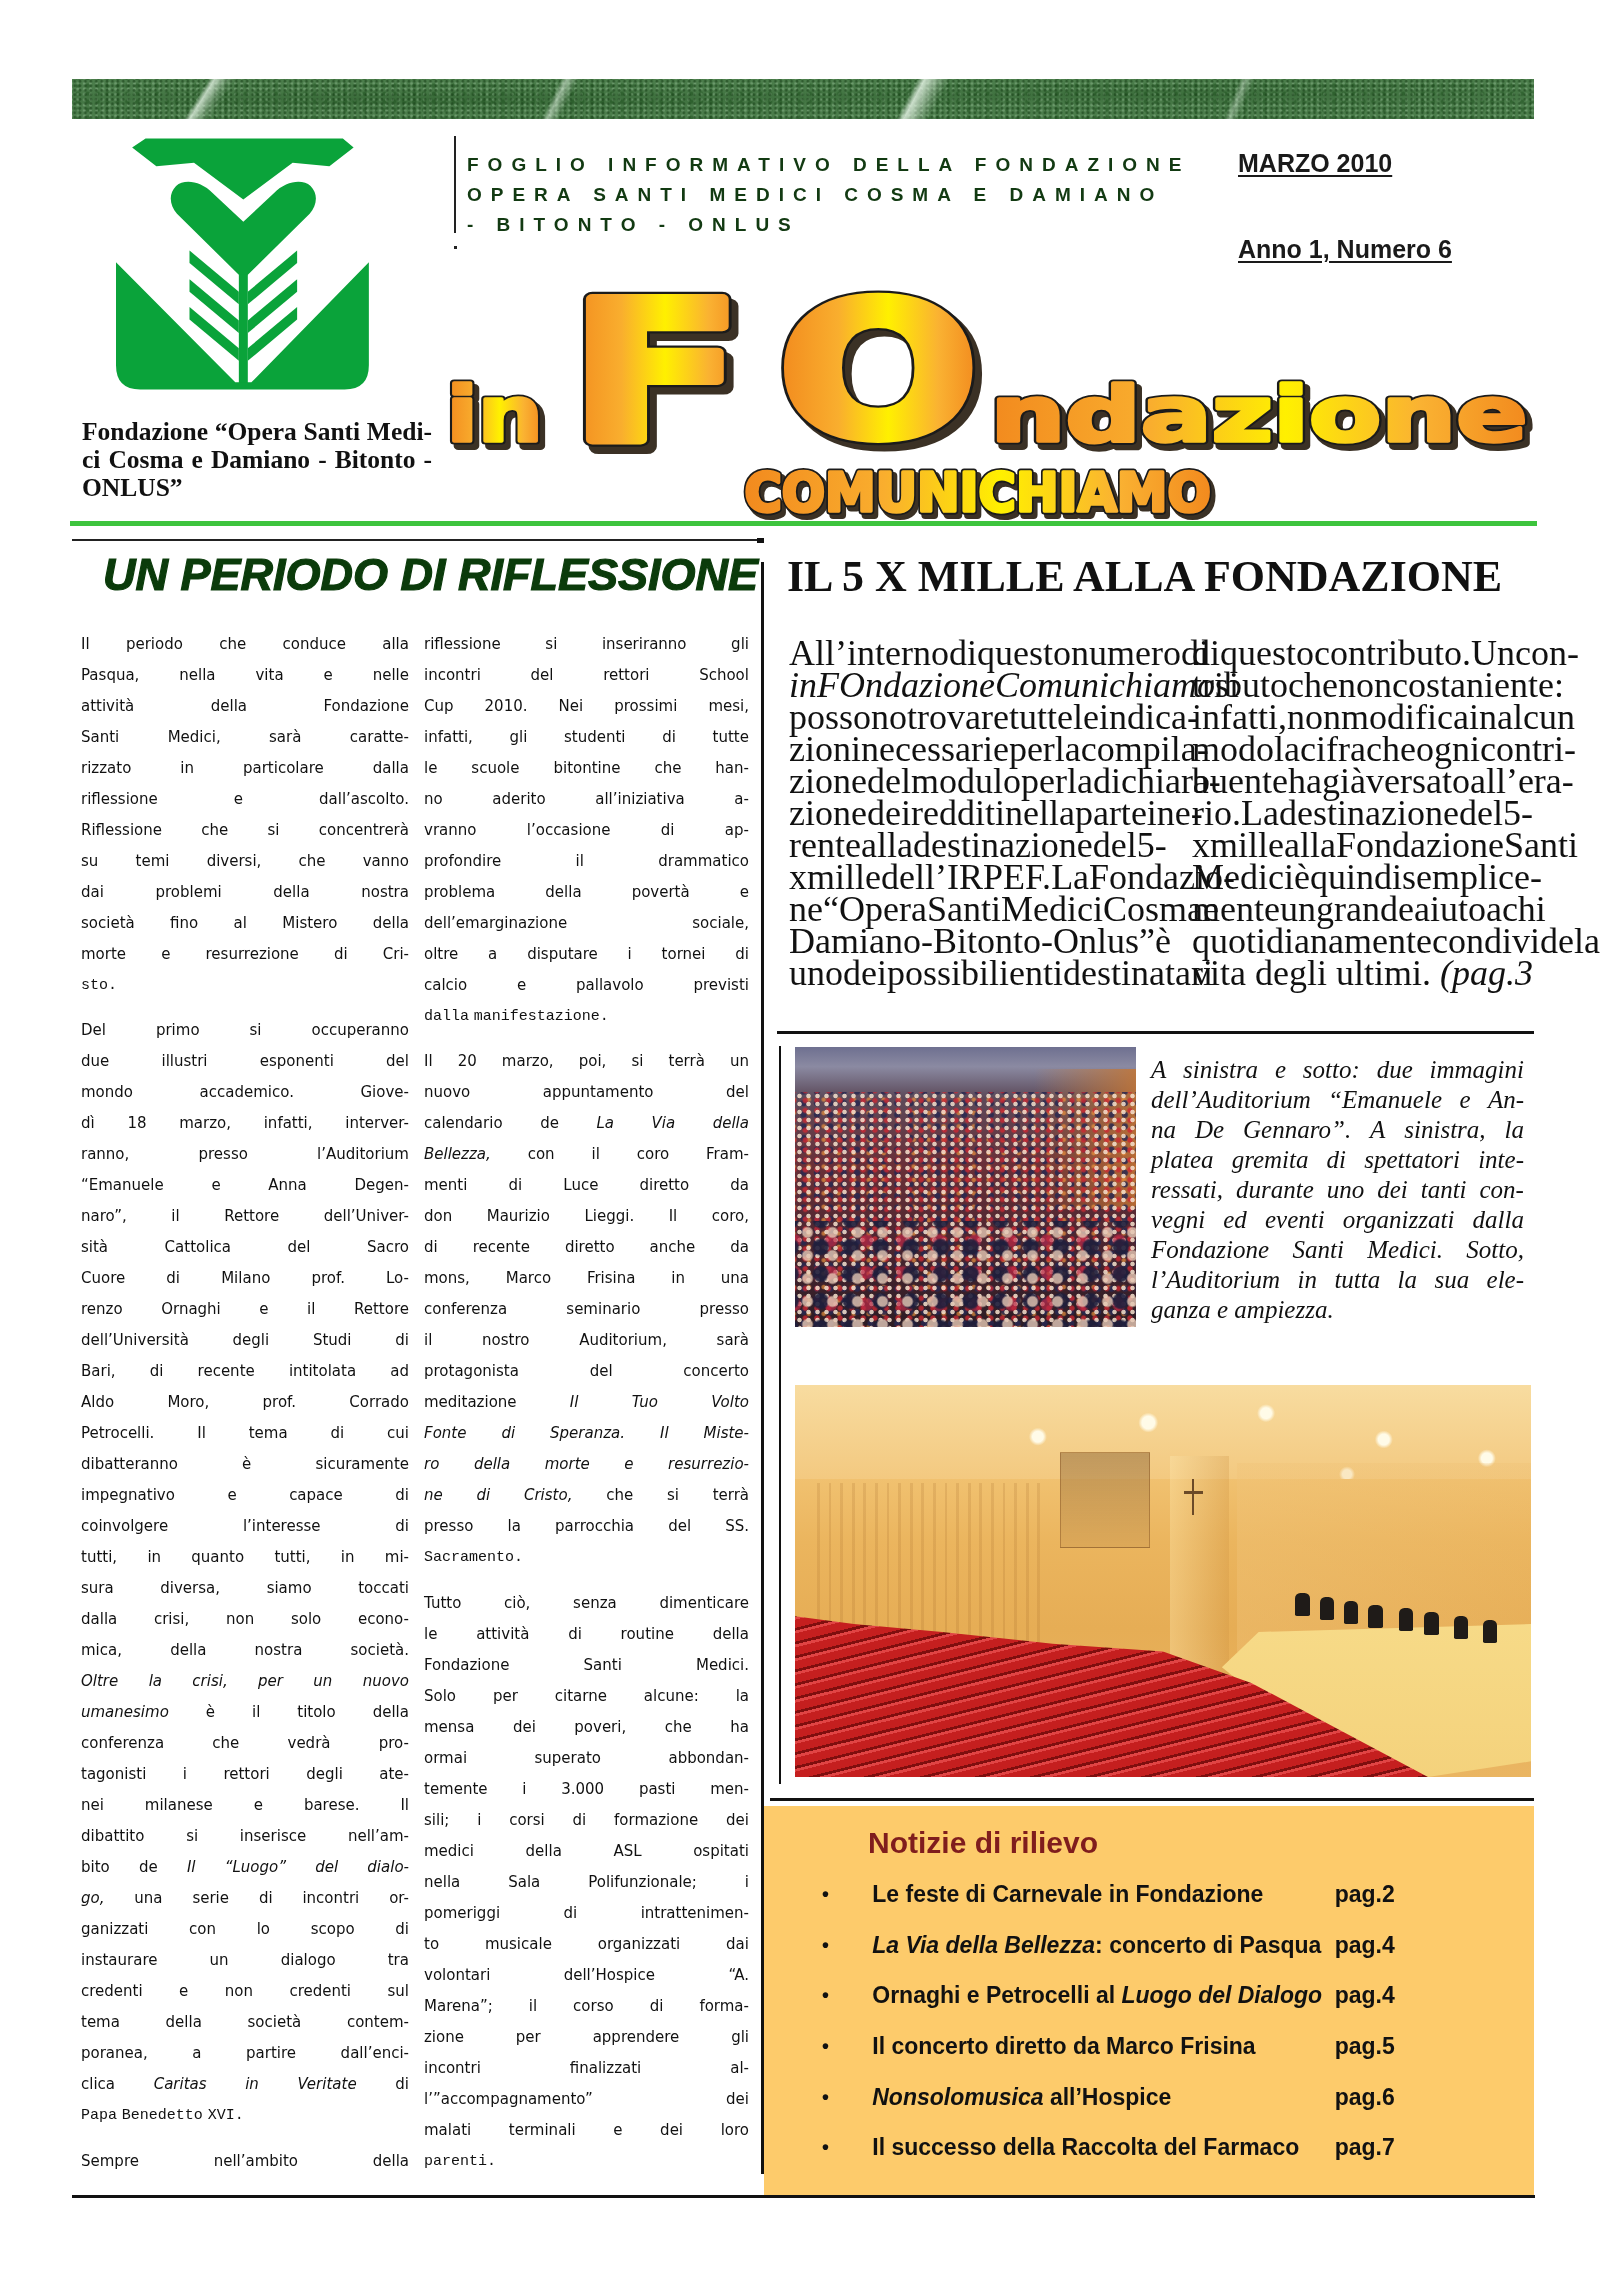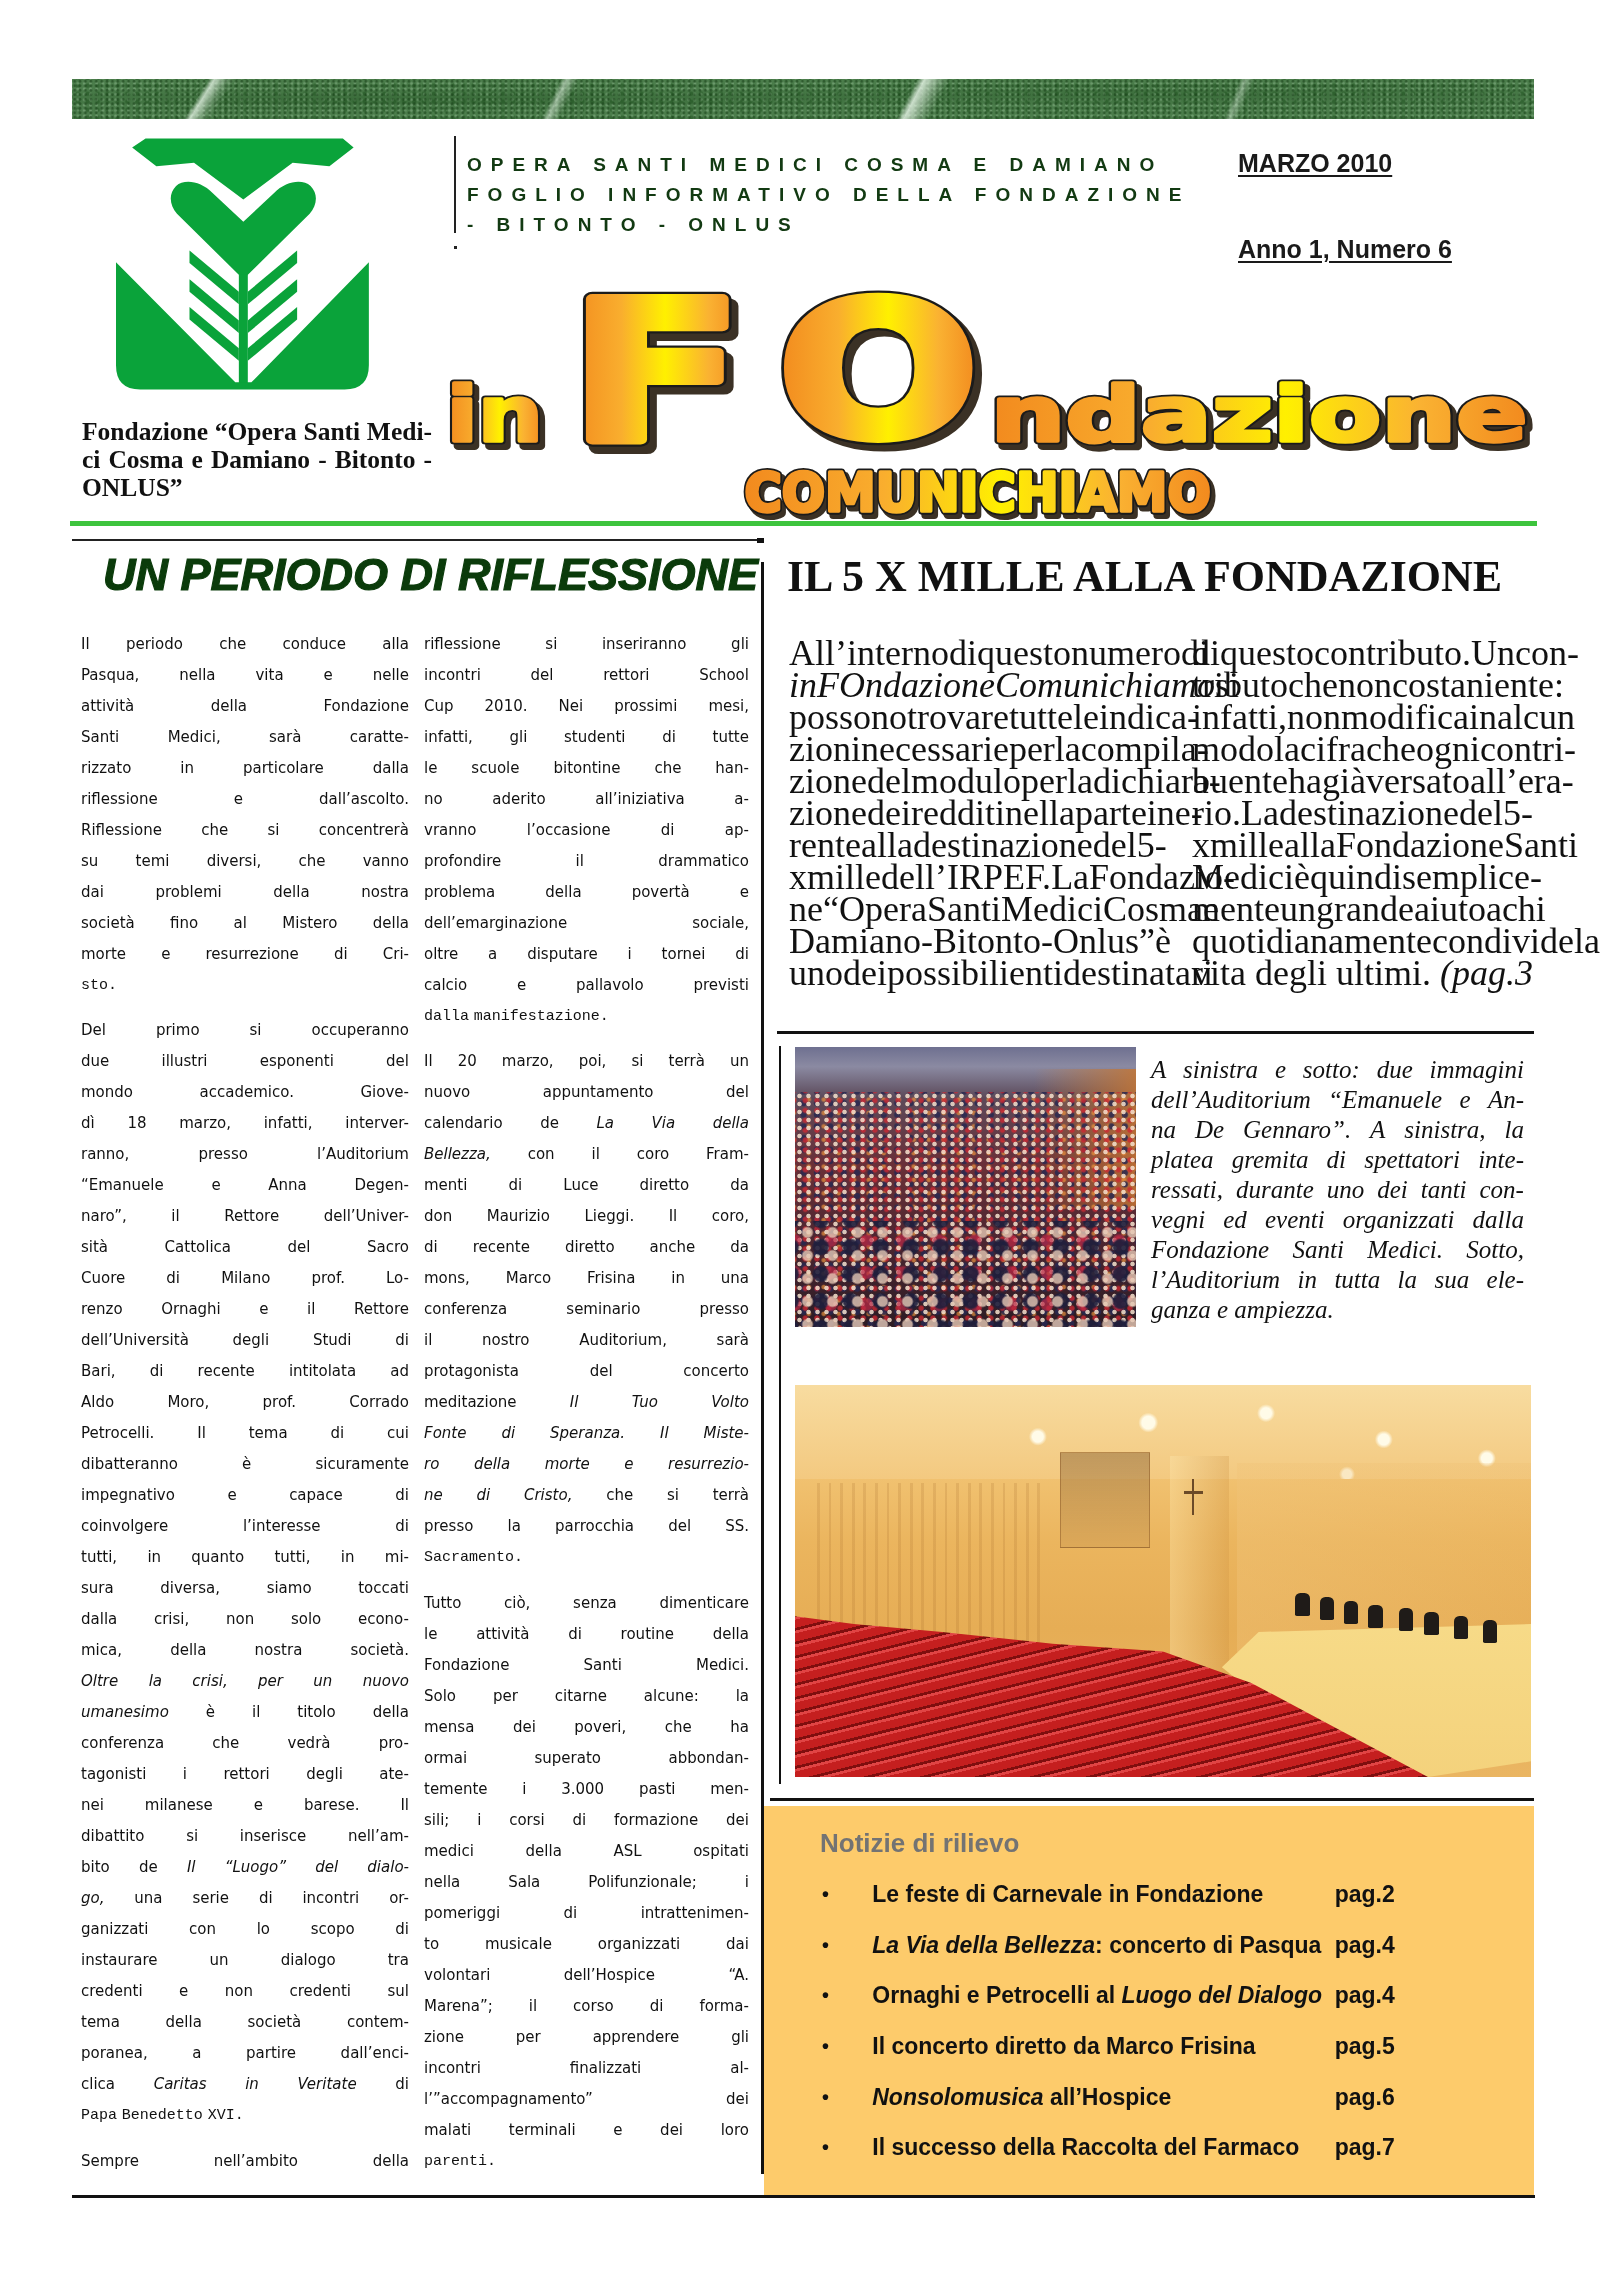--- a/index.html
+++ b/index.html
@@ -98,21 +98,21 @@
   .p2-rightwall{left:60%;top:20%;width:40%;height:48%;background:linear-gradient(90deg,rgba(240,195,120,.4),rgba(235,185,105,.2));}
   .p2-stage{left:0;top:0;width:100%;height:100%;background:linear-gradient(180deg,#fbe79a,#f4d27c);
     clip-path:polygon(58% 72%,63% 63%,100% 61%,100% 96%,86% 100%,72% 93%);}
   .p2-chair{width:14.3px;height:23px;background:#1f1b18;border-radius:5.4px 5.4px 1.8px 1.8px;}
   .p2-seats{left:0;top:0;width:100%;height:100%;
     background:repeating-linear-gradient(166deg,#c51f1f 0 8px,#7f0e0e 8px 10.7px,#e04444 10.7px 13.4px);
     clip-path:polygon(0 59%,8% 61%,20% 63%,35% 66%,50% 68%,62% 76%,74% 88%,86% 100%,0 100%);}
 
   
   .box{left:764px;top:1806px;width:770px;height:390px;background:#FDCB6B;}
-  .hl-title{left:820px;top:1827px;font-family:"Liberation Sans",sans-serif;font-weight:bold;font-size:26px;line-height:32px;color:#737373;white-space:nowrap;}
+  .hl-title{left:868px;top:1827px;font-family:"Liberation Sans",sans-serif;font-weight:bold;font-size:30px;line-height:32px;color:#7f1d1d;white-space:nowrap;}
   .hl-row{left:822px;width:591px;height:50px;display:flex;align-items:center;font-family:"Liberation Sans",sans-serif;font-weight:bold;font-size:23px;color:#111;white-space:nowrap;}
   .hl-bullet{width:23px;font-size:19.7px;}
   .hl-text{width:478px;margin-left:28px;}
   .hl-page{width:81px;}
 </style>
 </head>
 <body>
 
 <div id="page">
 
@@ -129,22 +129,22 @@
       <polygon points="212,140 157,186 157,200 212,154"></polygon>
       <polygon points="212,172 157,218 157,232 212,186"></polygon>
       <polygon points="212,203 157,249 157,263 212,217"></polygon>
       <path d="M10,153 L143,287 L161,287 L292,153 L292,268 Q292,295 265,295 L37,295 Q10,295 10,268 Z"></path>
     </g>
   </svg>
 
   <div class="abs hdr-vrule"></div>
   <div class="abs hdr-dot"></div>
   <div class="abs info">
+    <div>FOGLIO INFORMATIVO DELLA FONDAZIONE</div>
     <div>OPERA SANTI MEDICI COSMA E DAMIANO</div>
-    <div>FOGLIO INFORMATIVO DELLA FONDAZIONE</div>
     <div>- BITONTO - ONLUS</div>
   </div>
   <div class="abs dateline date">MARZO 2010</div>
   <div class="abs dateline issue">Anno 1, Numero 6</div>
 
   <svg class="abs" style="left:0;top:0" width="1607" height="537" viewBox="0 0 1794 600">
     <defs>
       <linearGradient id="gOrange" x1="0" y1="0" x2="1" y2="0">
         <stop offset="0" stop-color="#F28A1E"></stop>
         <stop offset="0.3" stop-color="#F9AE2E"></stop>

